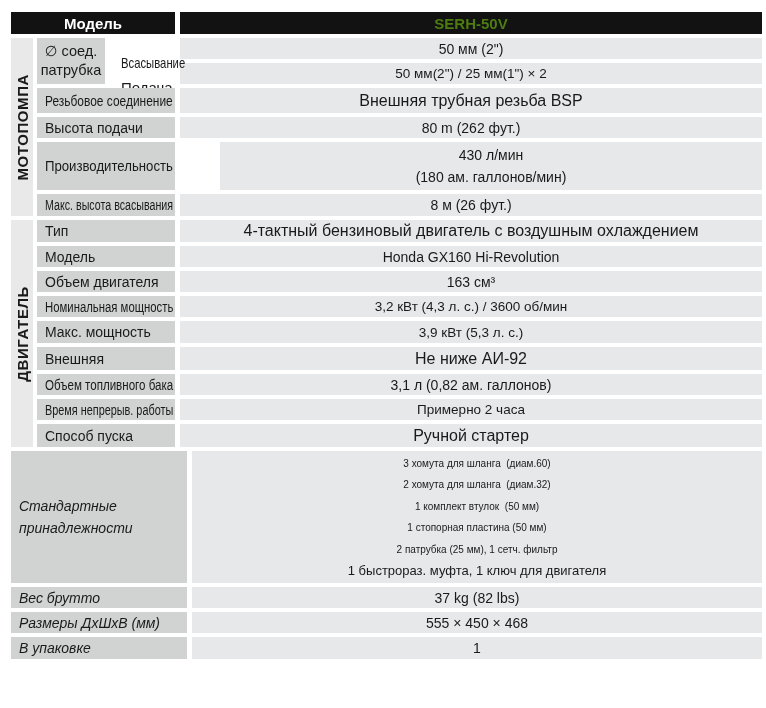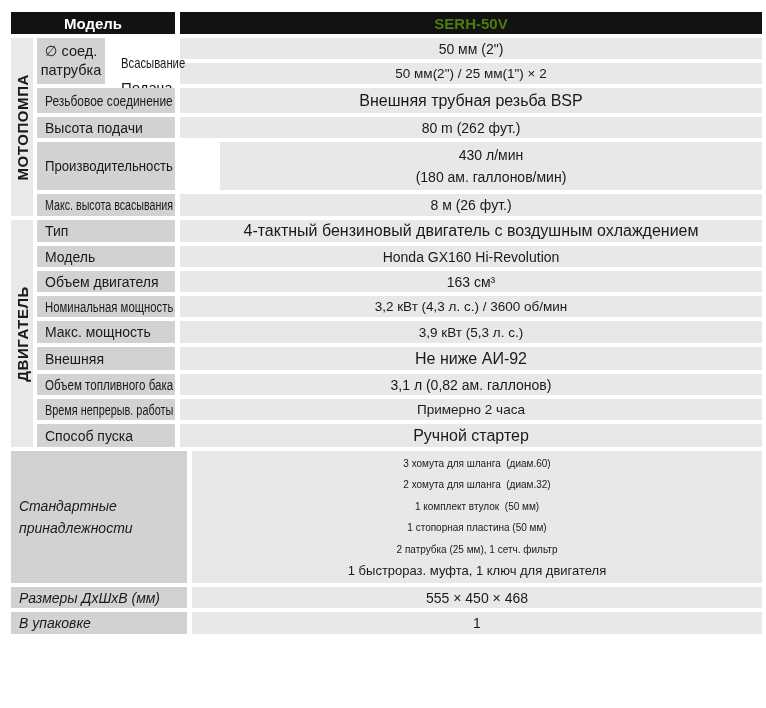--- a/index.html
+++ b/index.html
@@ -239,20 +239,28 @@
       <div class="cell value-cell value-col">
         <span class="acc-line">3 хомута для шланга  (диам.60)</span>
         <span class="acc-line">2 хомута для шланга  (диам.32)</span>
         <span class="acc-line">1 комплект втулок  (50 мм)</span>
         <span class="acc-line">1 стопорная пластина (50 мм)</span>
         <span class="acc-line">2 патрубка (25 мм), 1 сетч. фильтр</span>
         <span class="acc-line acc-last">1 быстрораз. муфта, 1 ключ для двигателя</span>
       </div>
     </div>
 
+    <div class="row h21">
+      <div class="cell label-full">
+        <span class="fit">Вес брутто</span>
+      </div>
+      <div class="cell value-cell">
+        <span class="v-md">37 kg (82 lbs)</span>
+      </div>
+    </div>
 
     <div class="row h21">
       <div class="cell label-full">
         <span class="fit">Размеры ДхШхВ (мм)</span>
       </div>
       <div class="cell value-cell">
         <span class="v-md">555 × 450 × 468</span>
       </div>
     </div>
 

